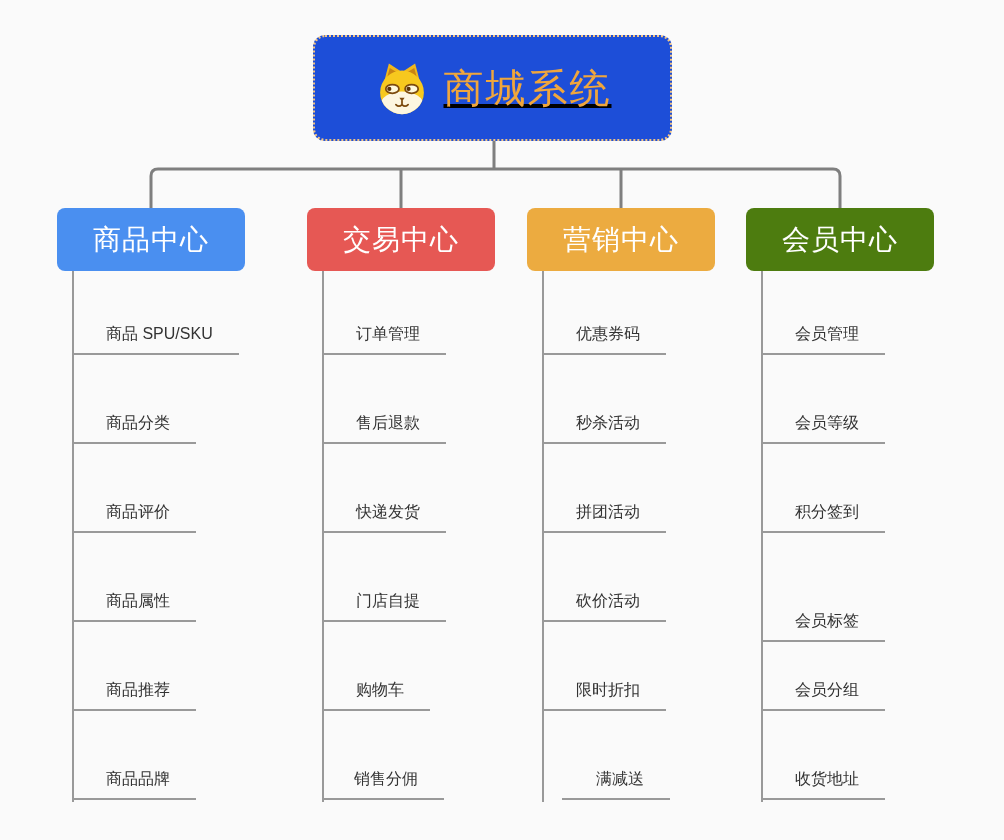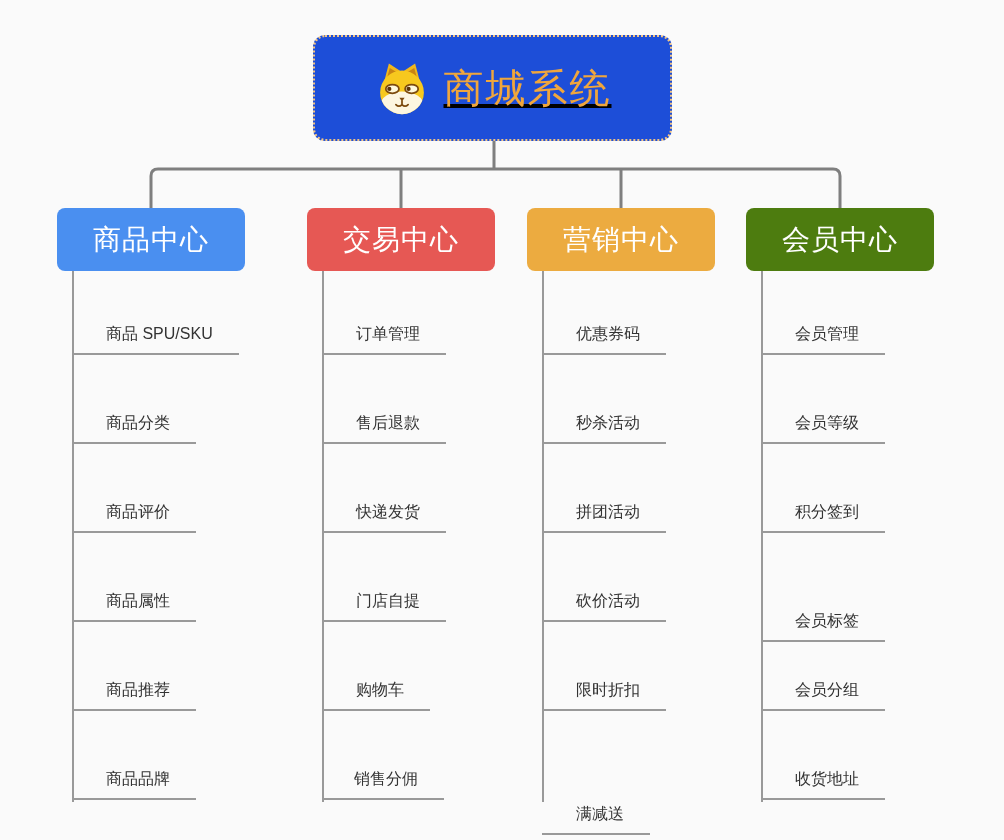--- a/index.html
+++ b/index.html
@@ -110,21 +110,21 @@
   <div class="branch">
     <div class="branch-box" style="background: rgb(236, 171, 64);">
       <span class="branch-label">营销中心</span>
     </div>
     <div class="stem"></div>
   <div class="leaf" style="top: 147px;"><span>优惠券码</span></div>
         <div class="leaf" style="top: 236px;"><span>秒杀活动</span></div>
         <div class="leaf" style="top: 325px;"><span>拼团活动</span></div>
         <div class="leaf" style="top: 414px;"><span>砍价活动</span></div>
         <div class="leaf" style="top: 503px;"><span>限时折扣</span></div>
-        <div class="leaf" style="top: 627px;"><span>满减送</span></div>
+        <div class="leaf" style="top: 592px; margin-left: 20px;"><span>满减送</span></div>
       </div>
 
   <div class="branch">
     <div class="branch-box" style="background: #4d7c0f;">
       <span class="branch-label">会员中心</span>
     </div>
     <div class="stem"></div>
   <div class="leaf" style="top: 147px;"><span>会员管理</span></div>
         <div class="leaf" style="top: 236px;"><span>会员等级</span></div>
         <div class="leaf" style="top: 325px;"><span>积分签到</span></div>

